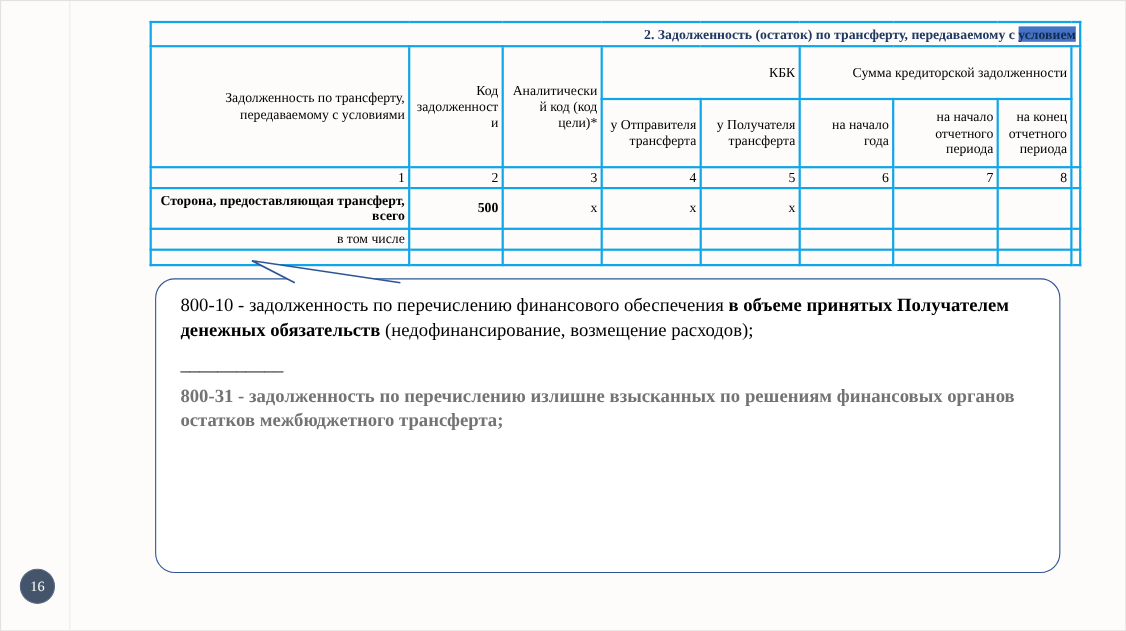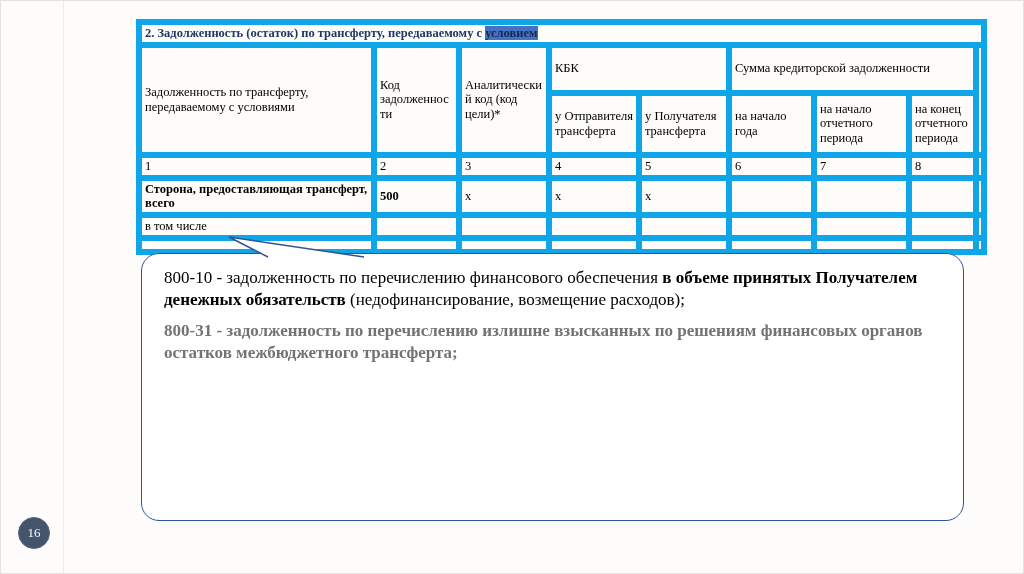--- a/index.html
+++ b/index.html
@@ -24,22 +24,22 @@
   
   .tbl {
     position:absolute; left:135px; top:18px;
     width:845px;
     border-collapse:collapse;
     table-layout:fixed;
     color:#000;
     border:2px solid #24407a;
   }
   .tbl td {
-    border:6px solid #0ea5e9;
-    text-align:left;
+    border:2px solid #0ea5e9;
+    text-align:right;
     vertical-align:middle;
     font-size:12.5px;
     line-height:1.18;
     padding:1px 3px;
     overflow-wrap:anywhere;
   }
   tr.r-title   { height:22px; }
   tr.r-h1      { height:48px; }
   tr.r-h2      { height:62px; }
   tr.r-nums    { height:18px; }
@@ -196,20 +196,21 @@
       <td></td>
       <td></td>
       <td></td>
       <td></td>
     </tr>
   </tbody>
     </table>
 
   <div class="callout">
     <p><span>800-10 - задолженность по перечислению финансового обеспечения </span><b>в объеме принятых Получателем денежных обязательств</b><span> (недофинансирование, возмещение расходов);</span></p>
+    <p class="divider">___________</p>
     <p class="blue">800-31 - задолженность по перечислению излишне взысканных по решениям финансовых органов остатков межбюджетного трансферта;</p>
   </div>
 
   <svg class="tail-svg" viewBox="0 0 160 26">
     <path d="M13 3 L148 23 L52 23 Z" fill="#ffffff" stroke="none"></path>
     <path d="M13 3 L148 23 M13 3 L52 23" fill="none" stroke="#2e5496" stroke-width="1.5"></path>
   </svg>
 
   <div class="page-badge">
     <span>16</span>

